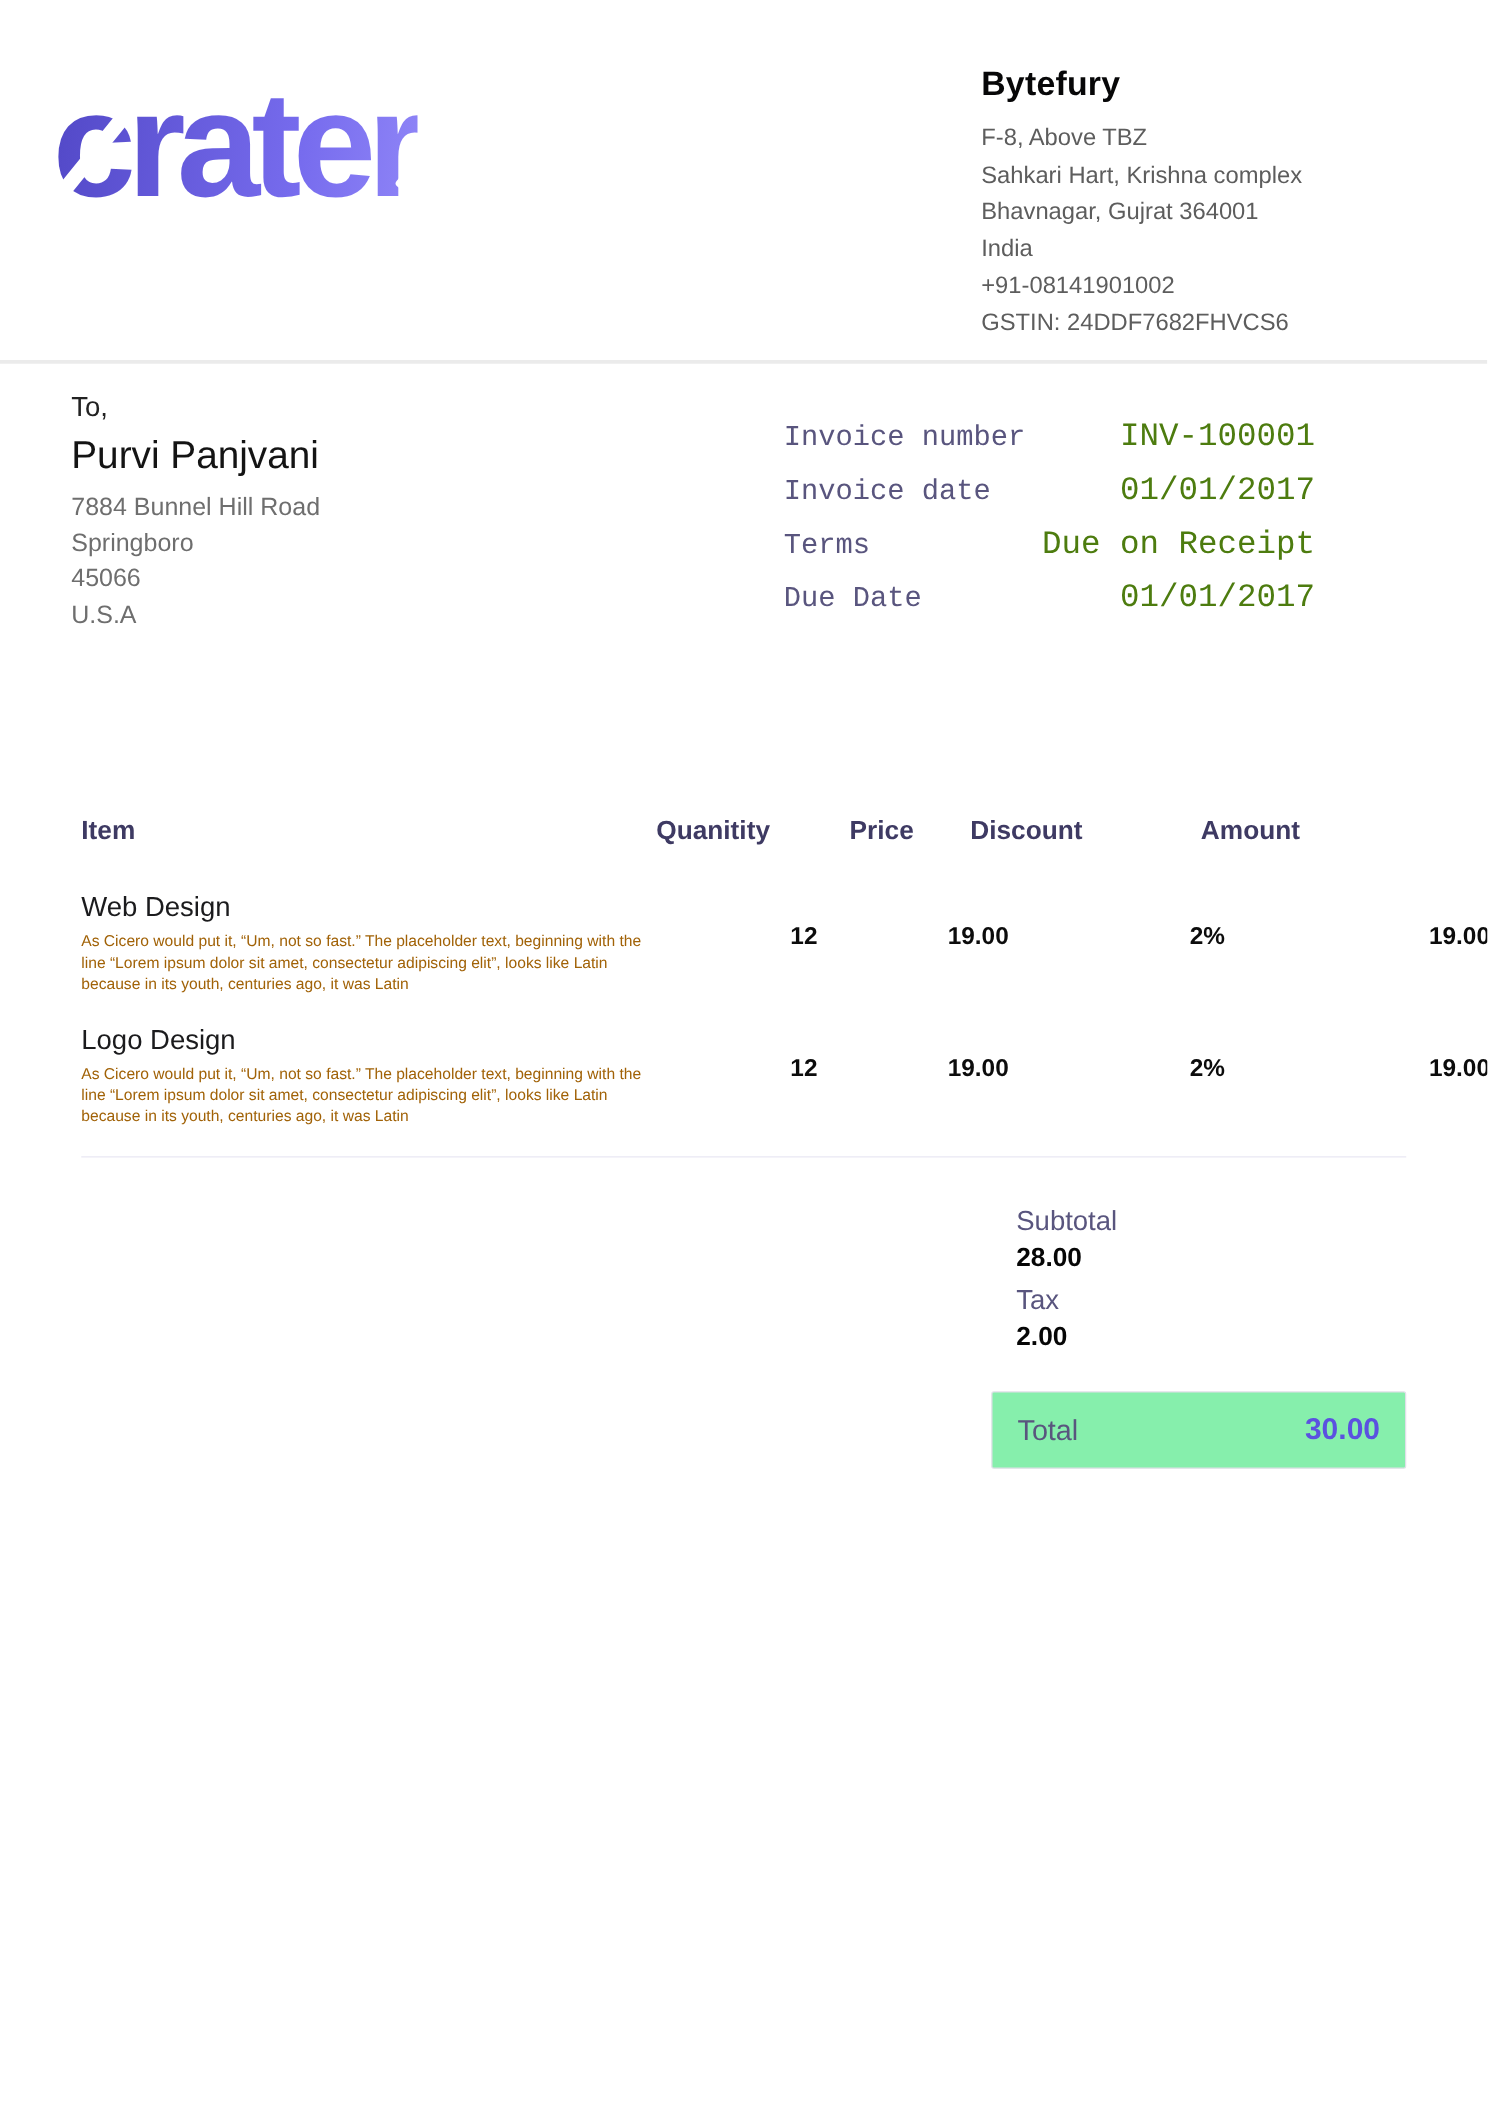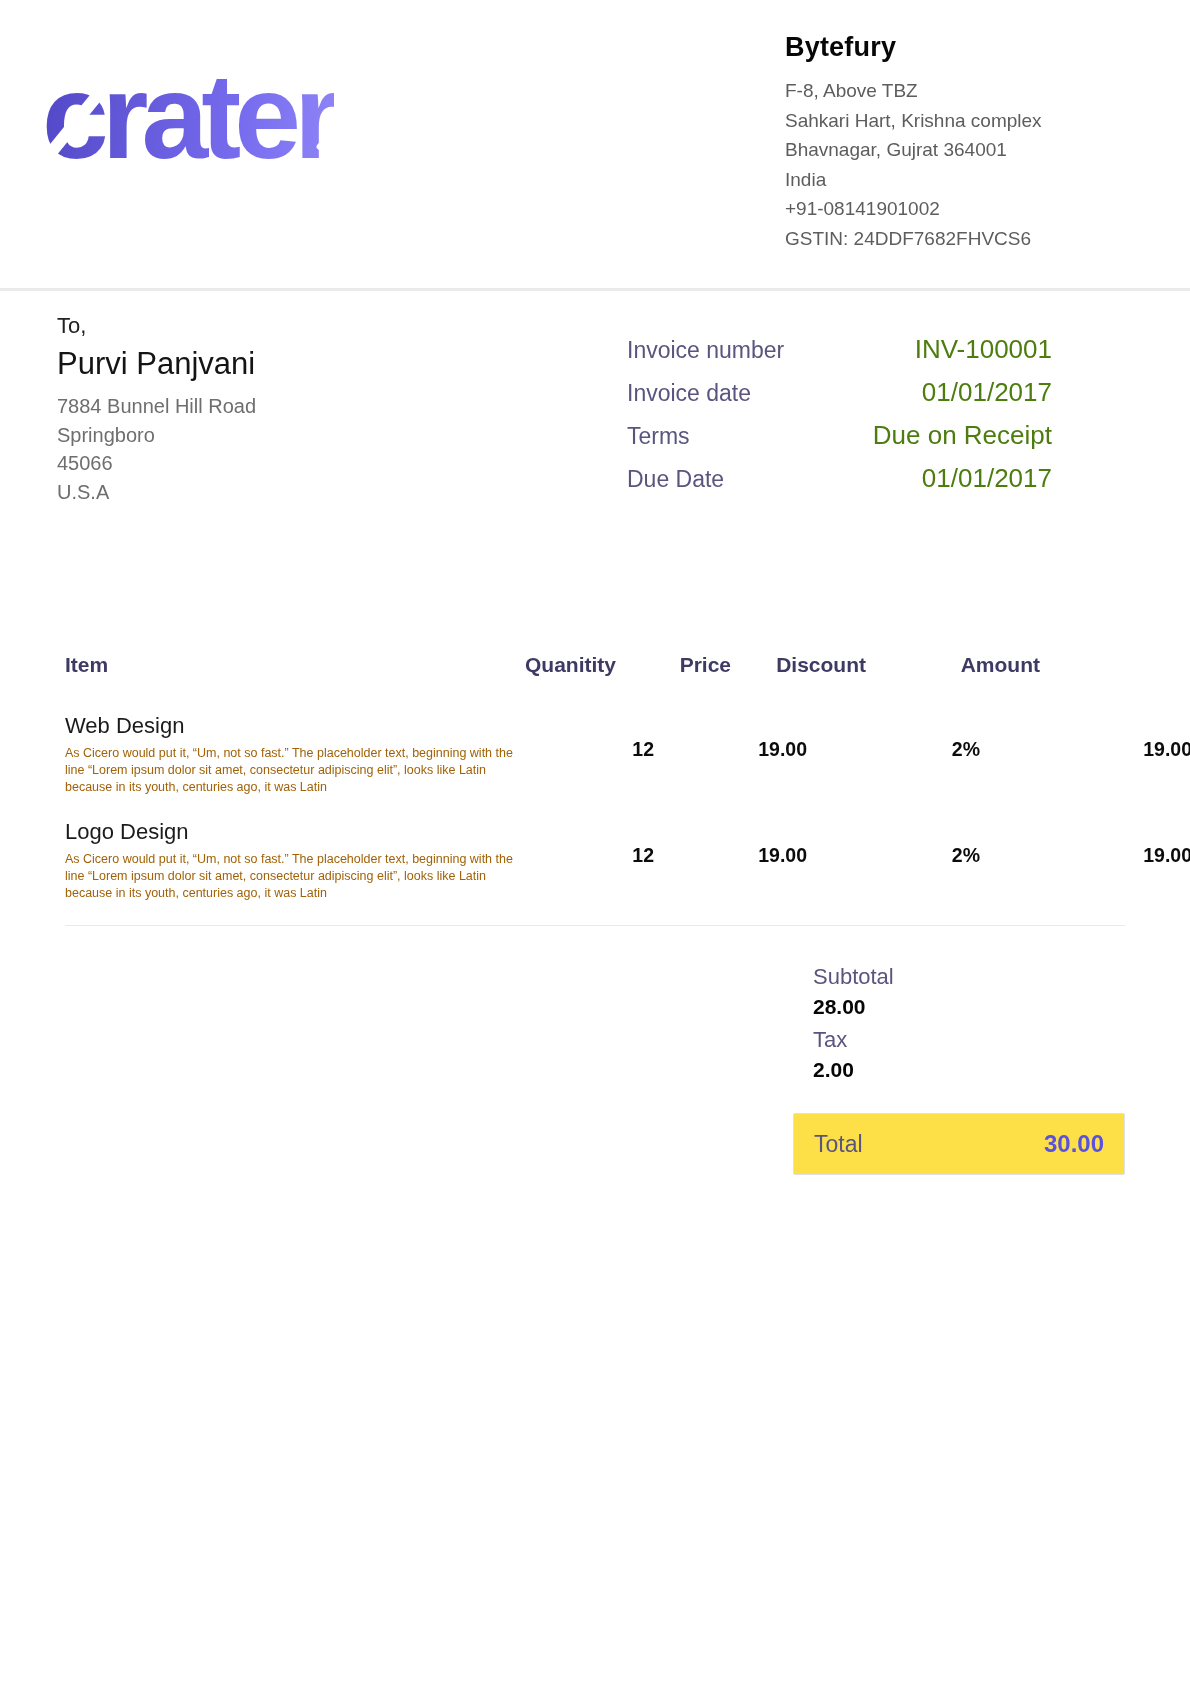--- a/index.html
+++ b/index.html
@@ -12,32 +12,32 @@
 
   .logo { position:absolute; left:42px; top:56px; font-size:120px; font-weight:bold;
           letter-spacing:-7px; line-height:1;
           background:linear-gradient(97deg,#544AC9 4%,#776CEE 68%,#8F85F7 100%);
           -webkit-background-clip:text; background-clip:text;
           -webkit-text-fill-color:transparent; }
   .logo-cut { position:absolute; background:#ffffff; width:12px; border-radius:3px; }
   .cut-c { left:27px; top:22px; height:90px; transform:rotate(39deg); }
   .cut-r { left:297px; top:26px; height:78px; transform:rotate(40deg); }
 
-  .company { position:absolute; left:785px; top:32px; width:380px; }
+  .company { position:absolute; left:785px; top:52px; width:380px; }
   .company-name { font-size:27px; font-weight:bold; color:#070708; margin-bottom:13px; letter-spacing:0.2px; }
   .company-address div { font-size:19px; line-height:29.5px; color:#5d5d5d; }
 
   
   .billing { position:absolute; left:0; top:294px; width:100%; height:264px;padding-left:32px; }
   .bill-to { position:absolute; left:57px; top:18px; }
   .to-label { font-size:22px; color:#222; line-height:28px; }
   .customer-name { font-size:31px; color:#141414; margin:6px 0 10px 0; }
   .customer-address div { font-size:20px; line-height:28.5px; color:#6e6e6e; }
 
-  .meta { position:absolute; left:627px; top:40px; width:425px; }
+  .meta { position:absolute; left:627px; top:40px; width:425px;font-family:Liberation Mono, monospace; }
   .meta-row { display:flex; justify-content:space-between; align-items:baseline; margin-bottom:12px; line-height:30px; }
   .meta-label { font-size:23px; color:#59557E; }
   .meta-value { font-size:26px; color:#4d7c0f; }
 
   
   .items { position:absolute; left:65px; top:652px; width:1060px; }
   .thead, .item-row { display:grid; grid-template-columns:445px 106px 115px 135px 174px; padding-right:85px; }
   .thead { line-height:26px; }
   .th { font-size:21px; font-weight:bold; color:#3E3A63; text-align:right; }
   .th.first { text-align:left; }
@@ -49,21 +49,21 @@
 
   .divider { border:none; border-top:1px solid #e9e8f3; margin:23px 0 0 0; }
 
   
   .totals { width:332px; margin:36px 0 0 auto; }
   .trow { display:flex; justify-content:space-between; align-items:baseline; padding:0 20px; line-height:30px;flex-direction:column; }
   .trow + .trow { margin-top:3px; }
   .t-label { font-size:22px; color:#59557E; }
   .t-value { font-size:21px; font-weight:bold; color:#060606; }
   .total-box { margin-top:28px; height:62px; border:1px solid #dfdfe8; border-radius:2px;
-               display:flex; align-items:center; justify-content:space-between; padding:0 20px; background:#fde047; }
+               display:flex; align-items:center; justify-content:space-between; padding:0 20px; background:#86efac; }
   .total-label { font-size:23px; color:#59557E; }
   .total-value { font-size:24px; font-weight:bold; color:#5B51E0; }
 </style>
 </head>
 <body>
 
 <div class="page">
 
   <header class="top-band">
     <div class="logo">

